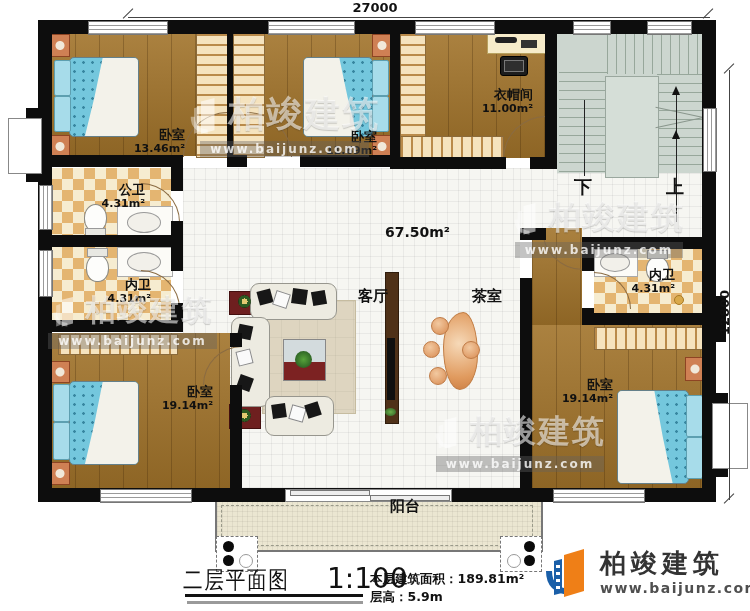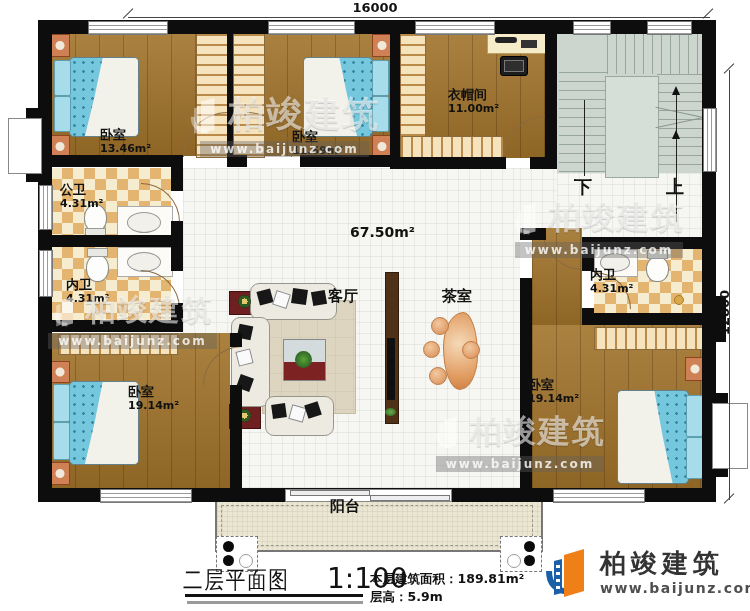--- a/index.html
+++ b/index.html
@@ -49,21 +49,21 @@
   .rug{position:absolute;z-index:5;background:#ded5c0;border:1px solid #c6bca0;
     background-image:linear-gradient(rgba(0,0,0,.04) 1px,transparent 1px),linear-gradient(90deg,rgba(0,0,0,.04) 1px,transparent 1px);background-size:18px 18px;}
   .etable{position:absolute;z-index:6;background:#6e1f1f;border:1px solid #430e0e;}
   .plantdot{position:absolute;z-index:7;border-radius:50%;
     background:radial-gradient(circle,#e3c871 0 3px,#2c5a22 3px 6px,#1d3d17 6px);}
   .tea{position:absolute;z-index:6;border:1px solid #c07b42;
     background:radial-gradient(circle at 45% 40%,#f6d9b8,#e09a5e 70%,#cc7f45);
     border-radius:58% 42% 52% 48%/45% 55% 45% 55%;}
   .stool{position:absolute;z-index:6;border:1px solid #bf7a45;border-radius:50%;
     background:radial-gradient(circle at 40% 35%,#f2c9a0,#d88b52);}
-  .room-label{position:absolute;z-index:20;text-align:left;font-weight:bold;line-height:1.15;}
+  .room-label{position:absolute;z-index:20;text-align:right;font-weight:bold;line-height:1.15;}
   .rn{font-size:13px;display:block;}
   .ra{font-size:11px;display:block;}
   .big-label{font-size:15px;}
   .dim{position:absolute;z-index:15;font-size:13px;font-weight:bold;text-align:center;}
   .dline{position:absolute;z-index:15;background:#444;}
   .tick{position:absolute;z-index:15;width:14px;height:1px;background:#444;transform:rotate(-45deg);}
   .ah{position:absolute;z-index:6;width:0;height:0;border:4px solid transparent;border-bottom:9px solid #111;}
   .aline{position:absolute;z-index:5;background:#222;}
   .wm{position:absolute;z-index:40;display:flex;flex-direction:column;align-items:center;pointer-events:none;}
   .wm-row{display:flex;align-items:center;gap:6px;}
@@ -80,21 +80,21 @@
   .bar{position:absolute;z-index:30;}
   .logo-text{position:absolute;z-index:30;font-weight:bold;color:#333;font-size:26px;letter-spacing:5px;white-space:nowrap;}
   .logo-url{position:absolute;z-index:30;font-weight:bold;color:#4f4f4f;font-size:14px;letter-spacing:1.5px;white-space:nowrap;}
   .stair-lbl{position:absolute;z-index:20;font-size:18px;font-weight:bold;}
 </style>
 </head>
 <body>
 
 <div id="canvas">
 
-  <div class="dim" style="left:340px;top:0;width:70px;">16000</div>
+  <div class="dim" style="left:340px;top:0;width:70px;">27000</div>
   <div class="dline" style="left:128px;top:17px;width:582px;height:1px;"></div>
   <div class="tick" style="left:121px;top:13px;"></div>
   <div class="tick" style="left:701px;top:13px;"></div>
 
   <div class="dline" style="left:729px;top:70px;width:1px;height:430px;"></div>
   <div class="tick" style="left:722px;top:68px;"></div>
   <div class="tick" style="left:722px;top:498px;"></div>
   <div class="dim" style="left:694px;top:305px;width:60px;transform:rotate(-90deg);">12800</div>
 
   <div class="wood" style="left:51px;top:33px;width:145px;height:123px;"></div>

